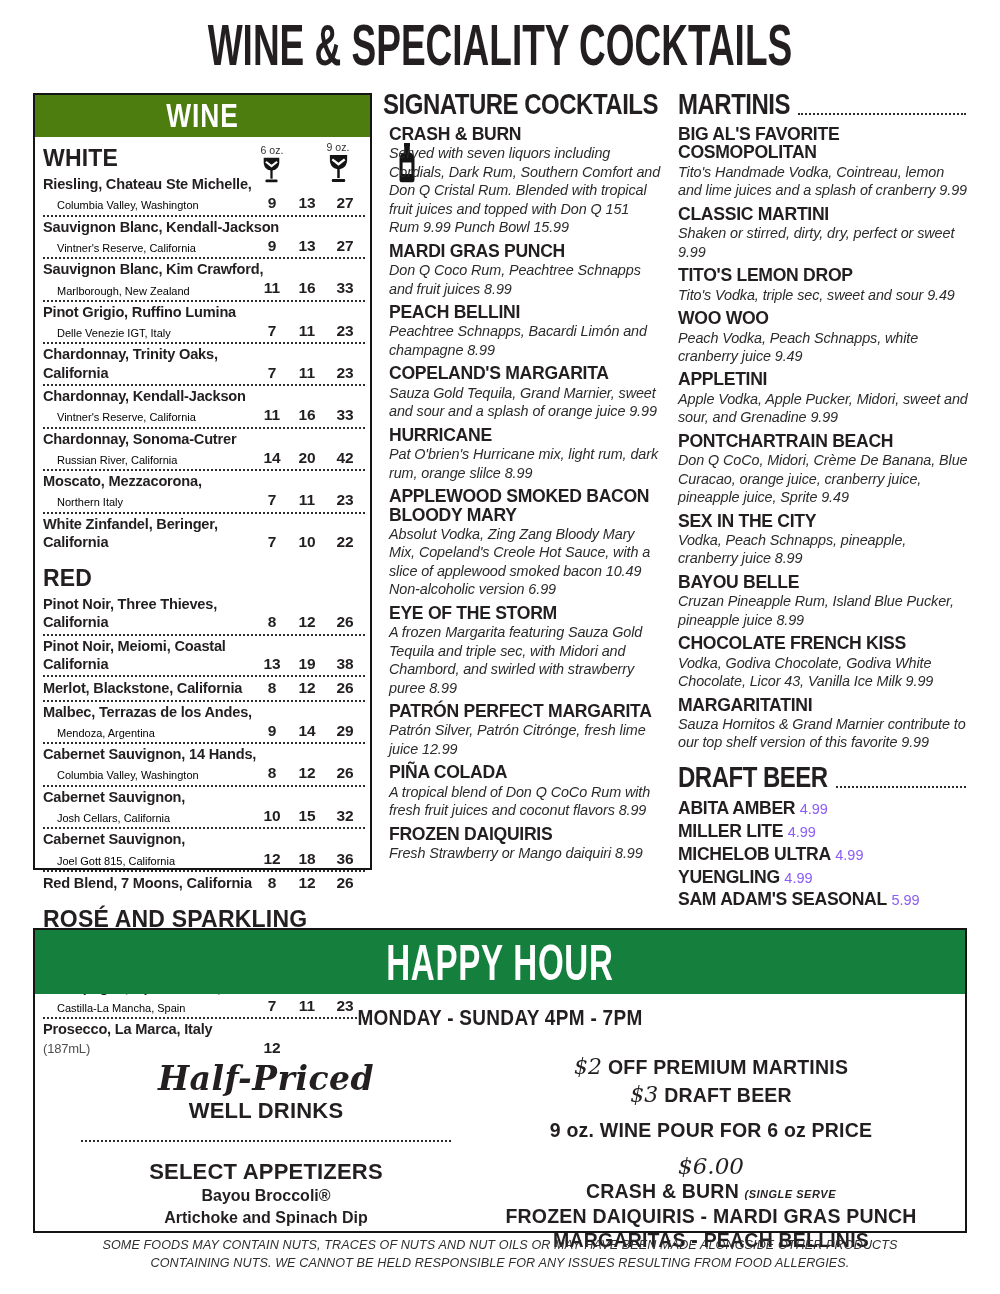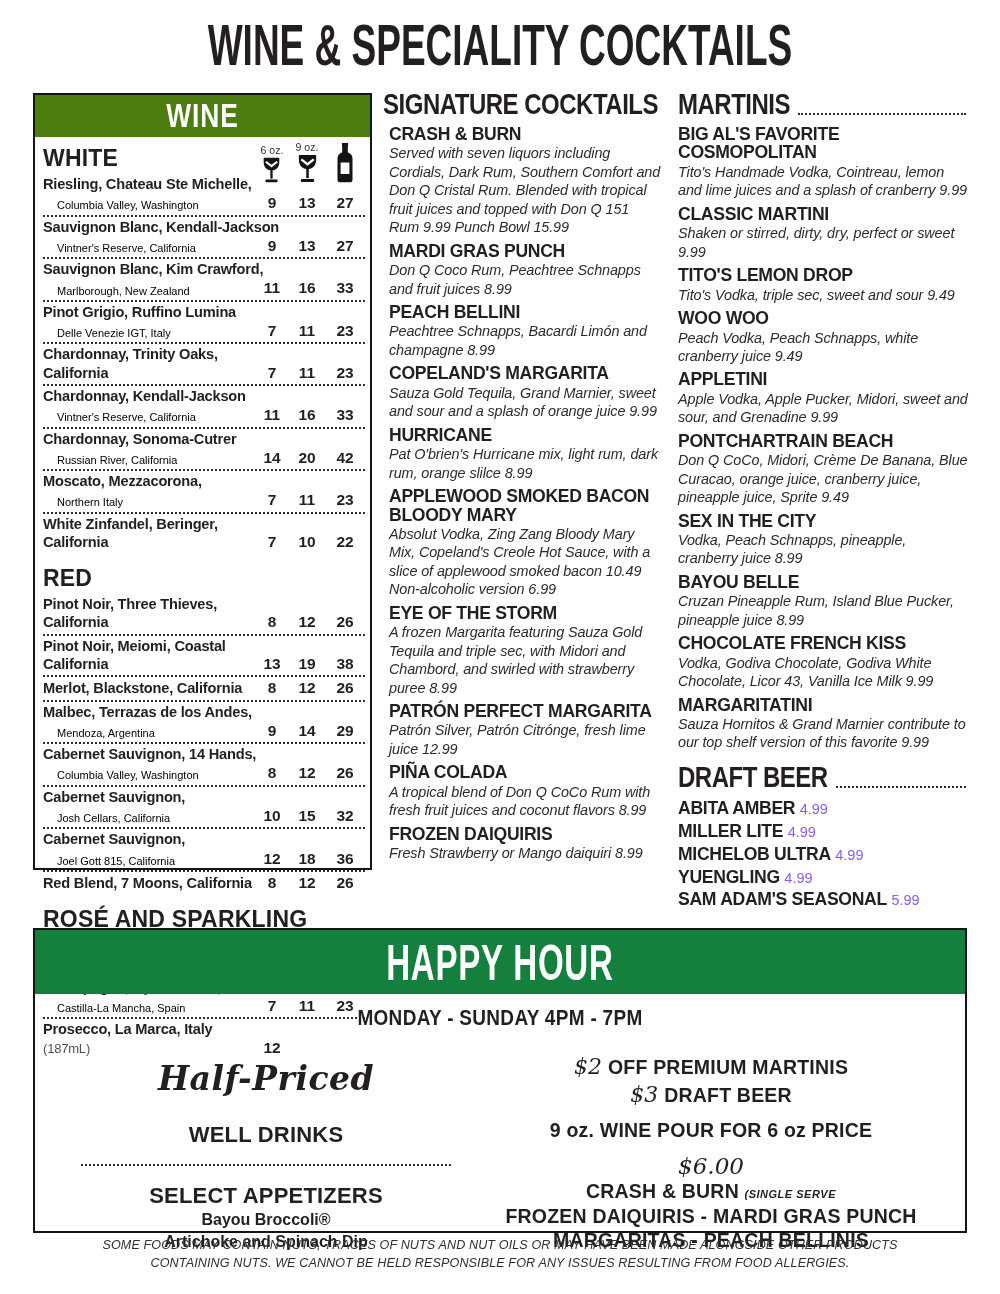--- a/index.html
+++ b/index.html
@@ -19,21 +19,21 @@
   .wsec { font-size:23px; font-weight:700; letter-spacing:0.2px; margin:2px 0 2px; }
   .wsec.mt { margin-top:12px; }
   .wi { border-bottom:2.5px dotted #2c2c2c; padding:1px 0 2px; }
   .wi.last { border-bottom:none; }
   .wr { display:grid; grid-template-columns:1fr 34px 36px 40px; align-items:end; }
   .wn { font-weight:700; font-size:14.6px; letter-spacing:-0.2px; line-height:1.25; grid-column:1/-1; }
   .wr .wn { grid-column:1; }
   .ws { font-size:11px; color:#000000; padding-left:14px; line-height:1.3; }
   .wp { font-weight:700; font-size:15.5px; text-align:center; line-height:1.25; }
   .wnote { font-weight:400; font-size:13px; color:#4f4f4f; }
-  .icons { position:absolute; top:4px; right:5px; width:110px; display:grid; grid-template-columns:34px 36px 40px; align-items:end; justify-items:center; }
+  .icons { position:absolute; top:4px; right:5px; width:110px; display:grid; grid-template-columns:34px 36px 40px; align-items:end; justify-items:center;gap:31px; }
   .szlab { font-size:10.5px; color:#333; display:block; text-align:center; margin-bottom:1px; }
   .icol { text-align:center; }
 
   
   .col { position:absolute; top:93px; }
   .col-mid { left:389px; width:273px; }
   .col-right { left:678px; width:290px; }
   .col-head { display:flex; align-items:flex-end; margin-bottom:4px;justify-content:center; }
   .col-head .disp { font-size:24px; transform:scaleY(1.25); transform-origin:left bottom; letter-spacing:-0.5px; }
   .leader { flex:1; border-bottom:2.5px dotted #2c2c2c; margin:0 2px 6px 8px; }
@@ -47,21 +47,21 @@
 
   
   .hh-box { position:absolute; left:33px; top:928px; width:934px; height:305px; border:2.5px solid #141414; }
   .hh-bar { background:#15803d; height:64px; display:flex; align-items:center; justify-content:center; }
   .hh-bar .disp { color:#fff; font-size:46px; transform:scale(0.72,1.1); letter-spacing:1px; }
   .hh-body { position:relative; height:238px; }
   .hh-sched { text-align:center; margin-top:13px; }
   .hh-sched .disp { font-size:19px; transform:scaleY(1.15); letter-spacing:0.3px; }
   .hh-left { position:absolute; left:36px; top:52px; width:390px; text-align:center; }
   .script { font-family:"DejaVu Serif", serif; font-style:italic; font-weight:700; font-size:33px; letter-spacing:0.5px; }
-  .hh-well { font-weight:700; font-size:22px; letter-spacing:0.2px; margin-top:24px; }
+  .hh-well { font-weight:700; font-size:22px; letter-spacing:0.2px; margin-top:0; }
   .hh-div { border-bottom:2.5px dotted #2c2c2c; margin:16px 10px 0; }
   .hh-app-title { font-weight:700; font-size:22px; margin-top:17px; letter-spacing:0.2px; }
   .hh-app { font-weight:700; font-size:16px; line-height:1.4; }
   .hh-right { position:absolute; left:440px; top:46px; width:472px; text-align:center; }
   .hh-line { font-weight:700; font-size:19.5px; letter-spacing:0.2px; line-height:1.25; }
   .hh-amt { font-family:"DejaVu Serif", serif; font-style:italic; font-weight:400; font-size:22px; }
   .hh-wine-deal { margin-top:10px; }
   .hh-price { font-family:"DejaVu Serif", serif; font-style:italic; font-size:23px; margin-top:11px; }
   .hh-note { font-style:italic; font-weight:600; font-size:11px; letter-spacing:0.5px; }
 

